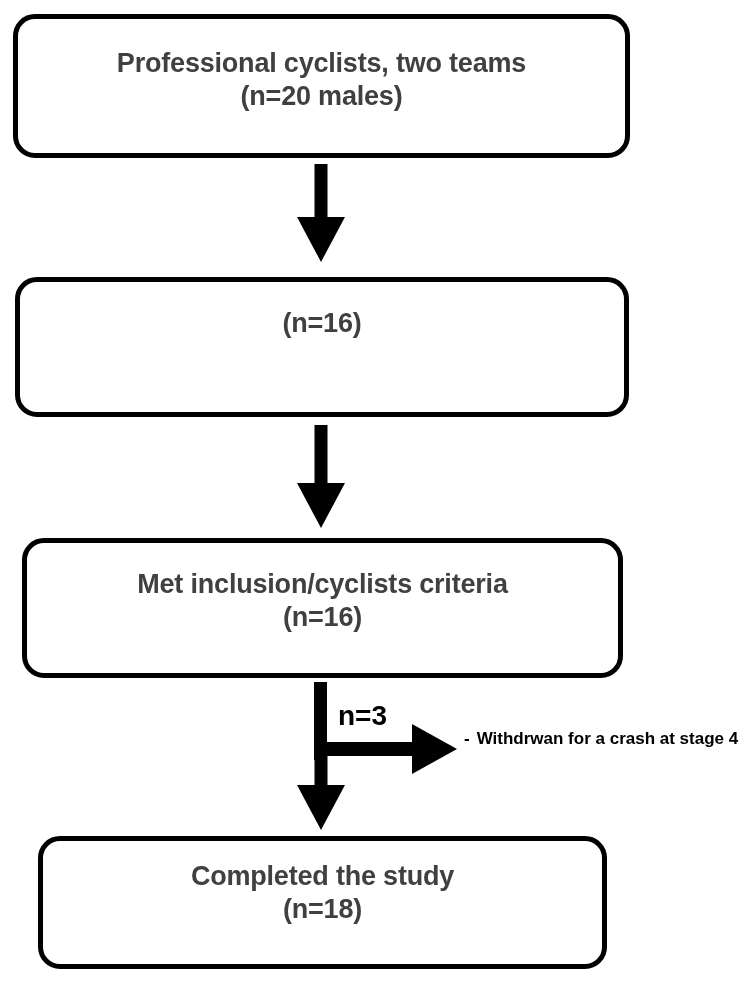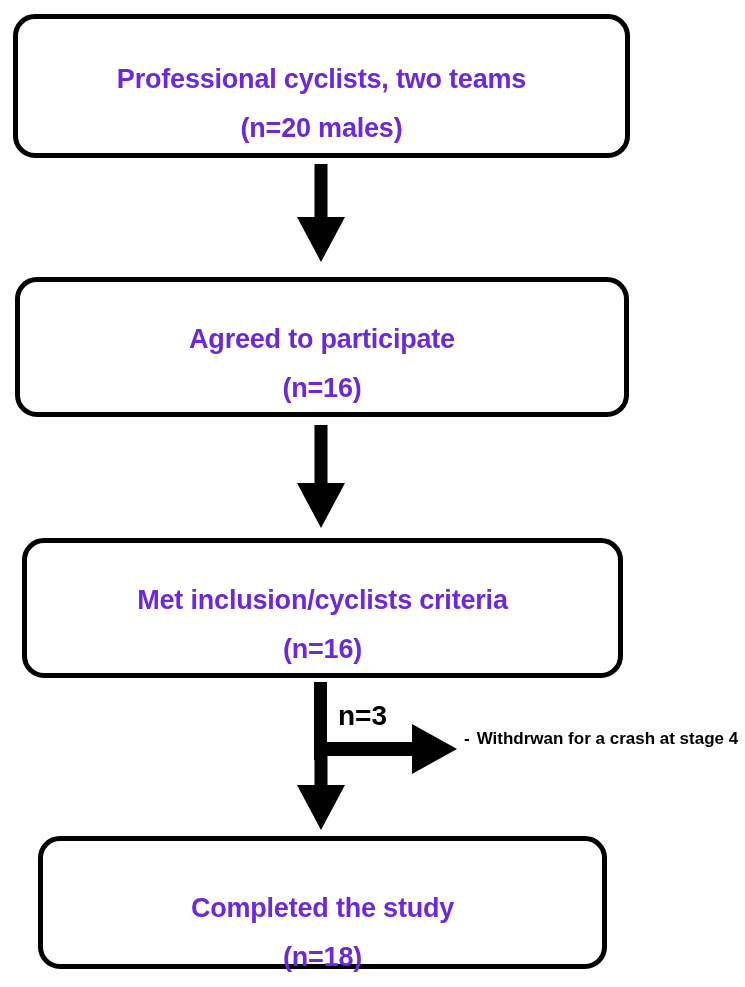--- a/index.html
+++ b/index.html
@@ -29,33 +29,32 @@
     flex-direction: column;
     align-items: center;
     justify-content: flex-start;
   }
   .flow-box .box-text {
     text-align: center;
     font-weight: bold;
     font-size: 27px;
     line-height: 33px;
     letter-spacing: -0.2px;
-    color: #6d28d9;
+    color: #404040;
     width: 100%;
-    margin-top: 16px;
   }
   #box-1 { left: 13px;  top: 14px;  width: 617px; height: 144px; }
   #box-2 { left: 15px;  top: 277px; width: 614px; height: 140px; }
   #box-3 { left: 22px;  top: 538px; width: 601px; height: 140px; }
   #box-4 { left: 38px;  top: 836px; width: 569px; height: 133px; }
 
   #box-1 .box-pad { padding-top: 28px; }
   #box-2 .box-pad { padding-top: 25px; }
   #box-3 .box-pad { padding-top: 25px; }
-  #box-4 .box-pad { padding-top: 35px; }
+  #box-4 .box-pad { padding-top: 19px; }
   .box-pad { width: 100%; }
 
   .arrow-v {
     position: absolute;
   }
   .arrow-v .shaft {
     position: absolute;
     left: 50%;
     top: 0;
     transform: translateX(-50%);
@@ -152,21 +151,20 @@
     </div>
   </div>
 
   <div class="arrow-v" id="arrow-1">
     <div class="shaft"></div>
     <div class="head"></div>
   </div>
 
   <div class="flow-box" id="box-2">
     <div class="box-pad">
-      <div class="box-text">Agreed to participate</div>
       <div class="box-text">(n=16)</div>
     </div>
   </div>
 
   <div class="arrow-v" id="arrow-2">
     <div class="shaft"></div>
     <div class="head"></div>
   </div>
 
   <div class="flow-box" id="box-3">

